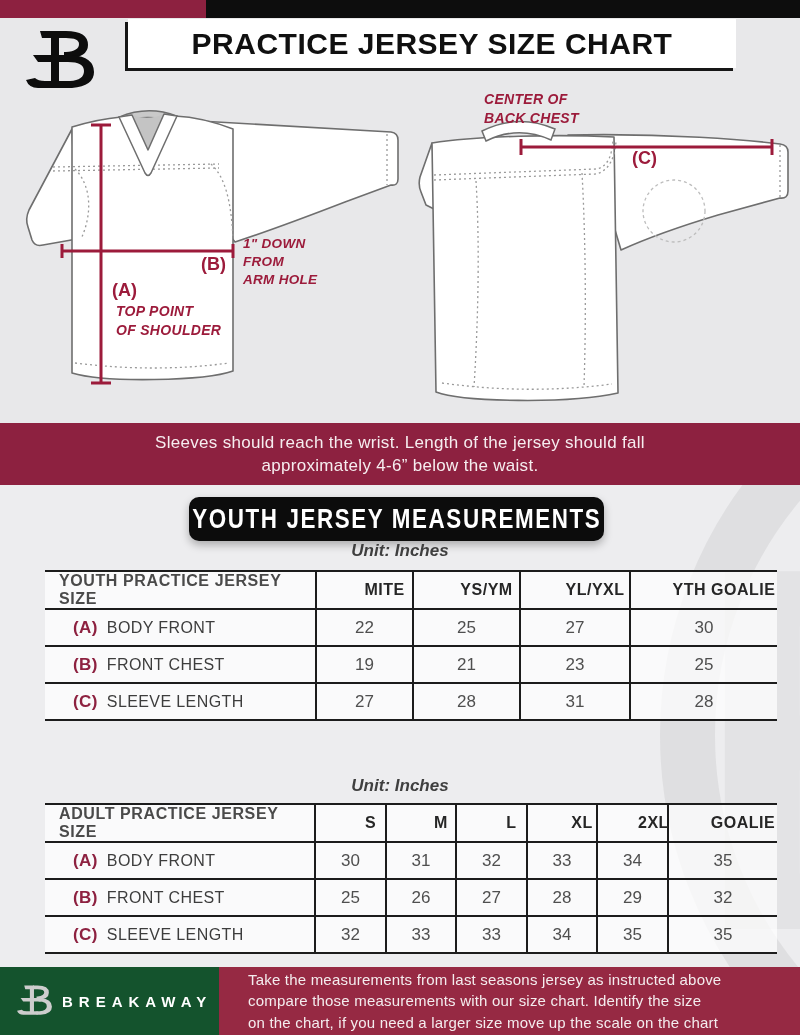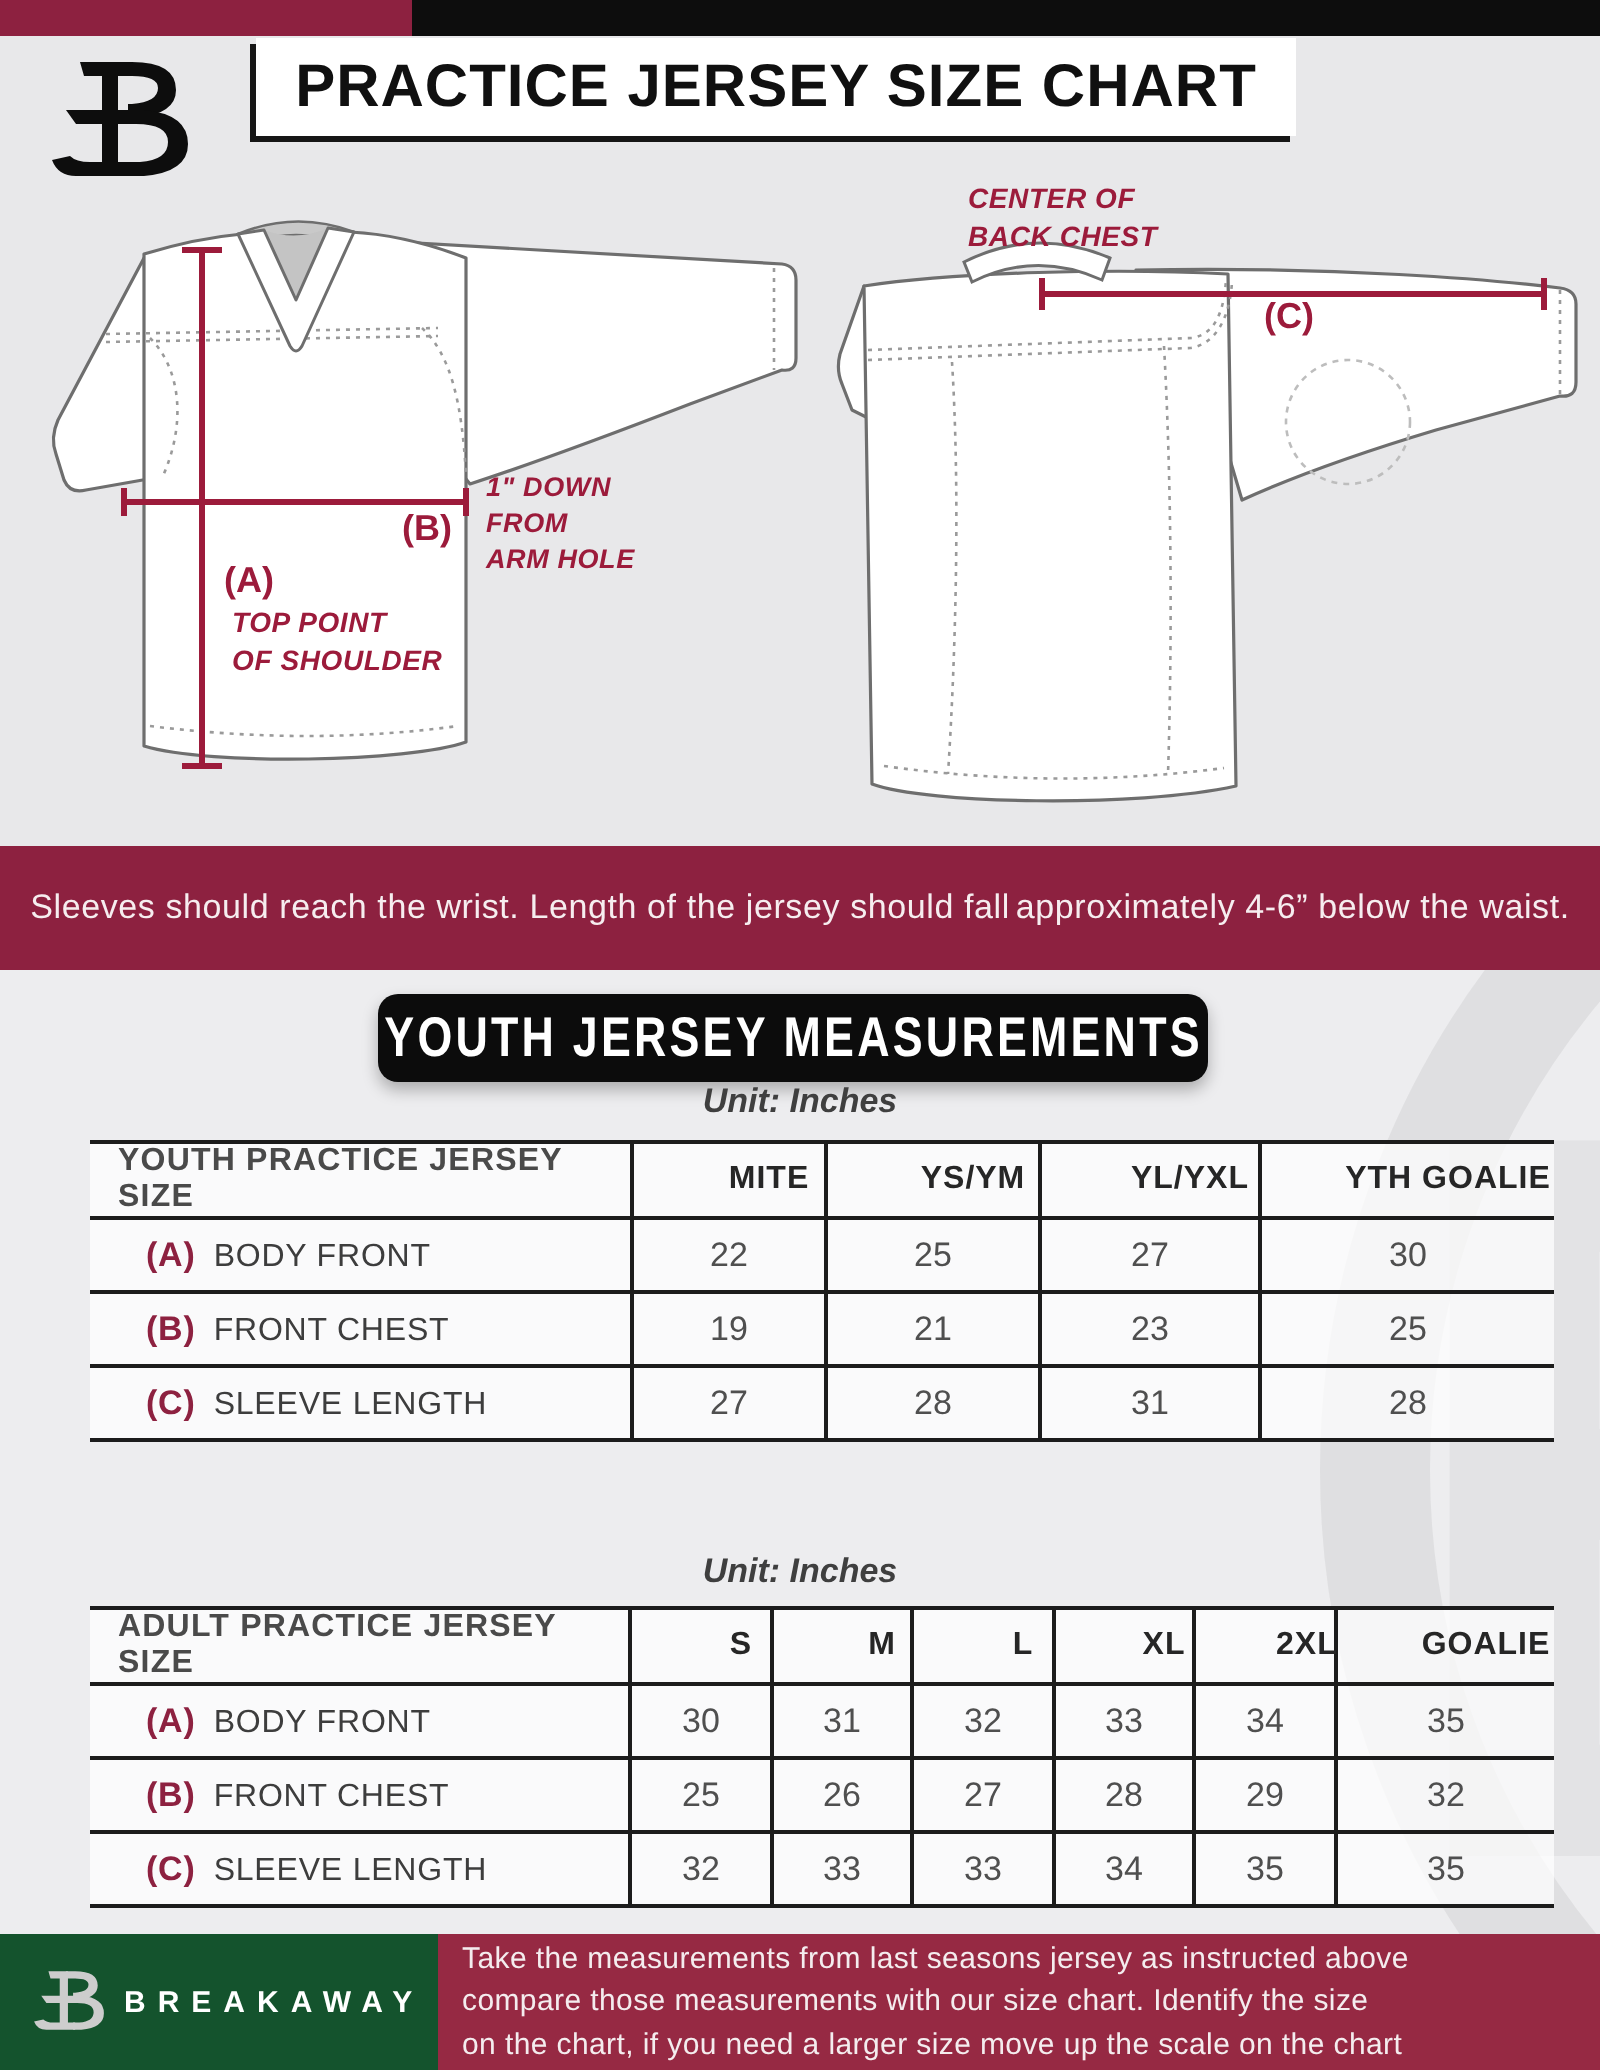--- a/index.html
+++ b/index.html
@@ -1,38 +1,38 @@
 <!DOCTYPE html>
 <html><head>
 <meta charset="utf-8">
 <style>
   html,body{margin:0;padding:0;background:#fff;}
   #page{position:relative;width:800px;height:1035px;overflow:hidden;
         font-family:"Liberation Sans",sans-serif;background:#e8e8ea;}
   
   .strip-maroon{position:absolute;left:0;top:0;width:206px;height:18px;background:#8D2140;}
   .strip-black{position:absolute;left:206px;top:0;width:594px;height:18px;background:#0d0d0d;}
-  .title-box{position:absolute;left:128px;top:19px;width:520px;height:49px;background:#fff;
+  .title-box{position:absolute;left:128px;top:19px;width:608px;height:49px;background:#fff;
              box-shadow:-3px 3px 0 #161616;display:flex;align-items:center;justify-content:center;}
   .title-box h1{margin:0;font-size:30px;font-weight:800;color:#101010;letter-spacing:.5px;white-space:nowrap;}
   .year-box{position:absolute;left:648px;top:18px;width:152px;height:50px;background:#8D2140;
             display:flex;align-items:center;justify-content:center;}
   .year-box span{color:#fff;font-weight:700;font-size:22px;letter-spacing:3px;}
   .logo-mark{position:absolute;left:24px;top:26px;width:74px;height:70px;color:#0d0d0d;}
   
   .jersey-svg{position:absolute;}
   .front-svg{left:15px;top:105px;}
   .back-svg{left:418px;top:95px;}
   .anno{position:absolute;color:#9C1B3B;}
   .anno.key{font-weight:800;font-size:18px;}
   .anno.note{font-style:italic;font-weight:600;font-size:14px;line-height:1.35;letter-spacing:.3px;}
   .preline{white-space:pre-line;}
   
   .banner{position:absolute;left:0;top:423px;width:800px;height:62px;background:#8D2140;
-          display:flex;flex-direction:row;align-items:center;justify-content:center;gap:3px;}
+          display:flex;flex-direction:column;align-items:center;justify-content:center;gap:3px;}
   .banner div{color:#f6edef;font-size:17px;letter-spacing:.3px;}
   
   .lower-bg{position:absolute;left:0;top:485px;width:800px;height:482px;background:#ededef;overflow:hidden;}
   .wm-ring{position:absolute;left:660px;top:-170px;width:840px;height:840px;border-radius:50%;
            border:55px solid rgba(110,110,110,.10);box-sizing:border-box;}
   .wm-b{position:absolute;left:690px;top:30px;font-size:520px;font-weight:700;
         color:rgba(100,100,100,.07);line-height:.9;}
   .sec-head{position:absolute;width:415px;background:#0c0c0c;border-radius:10px;
             display:flex;align-items:center;justify-content:center;box-shadow:0 4px 8px rgba(0,0,0,.28);}
   .sec-head .condensed{display:inline-block;transform:scaleX(.8);transform-origin:center;
@@ -56,21 +56,21 @@
   .size-table .num{border-left:2px solid #1c1c1c;text-align:center;}
   .size-table thead .num{font-weight:700;font-size:16px;color:#262626;letter-spacing:.5px;padding-left:40px;}
   .size-table tbody .num{font-size:17px;color:#4f4f4f;}
   
   .footer-black{position:absolute;left:0;top:967px;width:219px;height:68px;background:#14532d;
                 display:flex;align-items:center;}
   .footer-logo{width:38px;height:36px;color:#cdcdcd;margin-left:16px;flex:none;}
   .footer-brand{color:#fff;font-weight:700;font-size:15px;letter-spacing:6px;margin-left:8px;}
   .footer-maroon{position:absolute;left:219px;top:967px;width:581px;height:68px;background:#962943;
                  display:flex;align-items:center;}
-  .footer-note{color:#f4ecee;font-size:15px;line-height:1.42;padding-left:12px;letter-spacing:.2px;}
+  .footer-note{color:#f4ecee;font-size:15px;line-height:1.42;padding-left:29px;letter-spacing:.2px;}
 </style>
 </head>
 <body>
 
 <svg width="0" height="0" style="position:absolute">
   <defs>
     <symbol id="bmark" viewBox="0 0 74 70">
       <path fill="currentColor" d="M16 5 L35 5 L35 60 L27 60 L27 12 L18 12 Z"></path>
       <path fill="currentColor" d="M33 5 L42 5 Q64 5 64 19 Q64 31 44 33 L40 33 L40 26 L42 26 Q55 25 55 18 Q55 12 42 12 L33 12 Z"></path>
       <path fill="currentColor" d="M9 29 L48 29 L48 36 L14 36 Z"></path>

